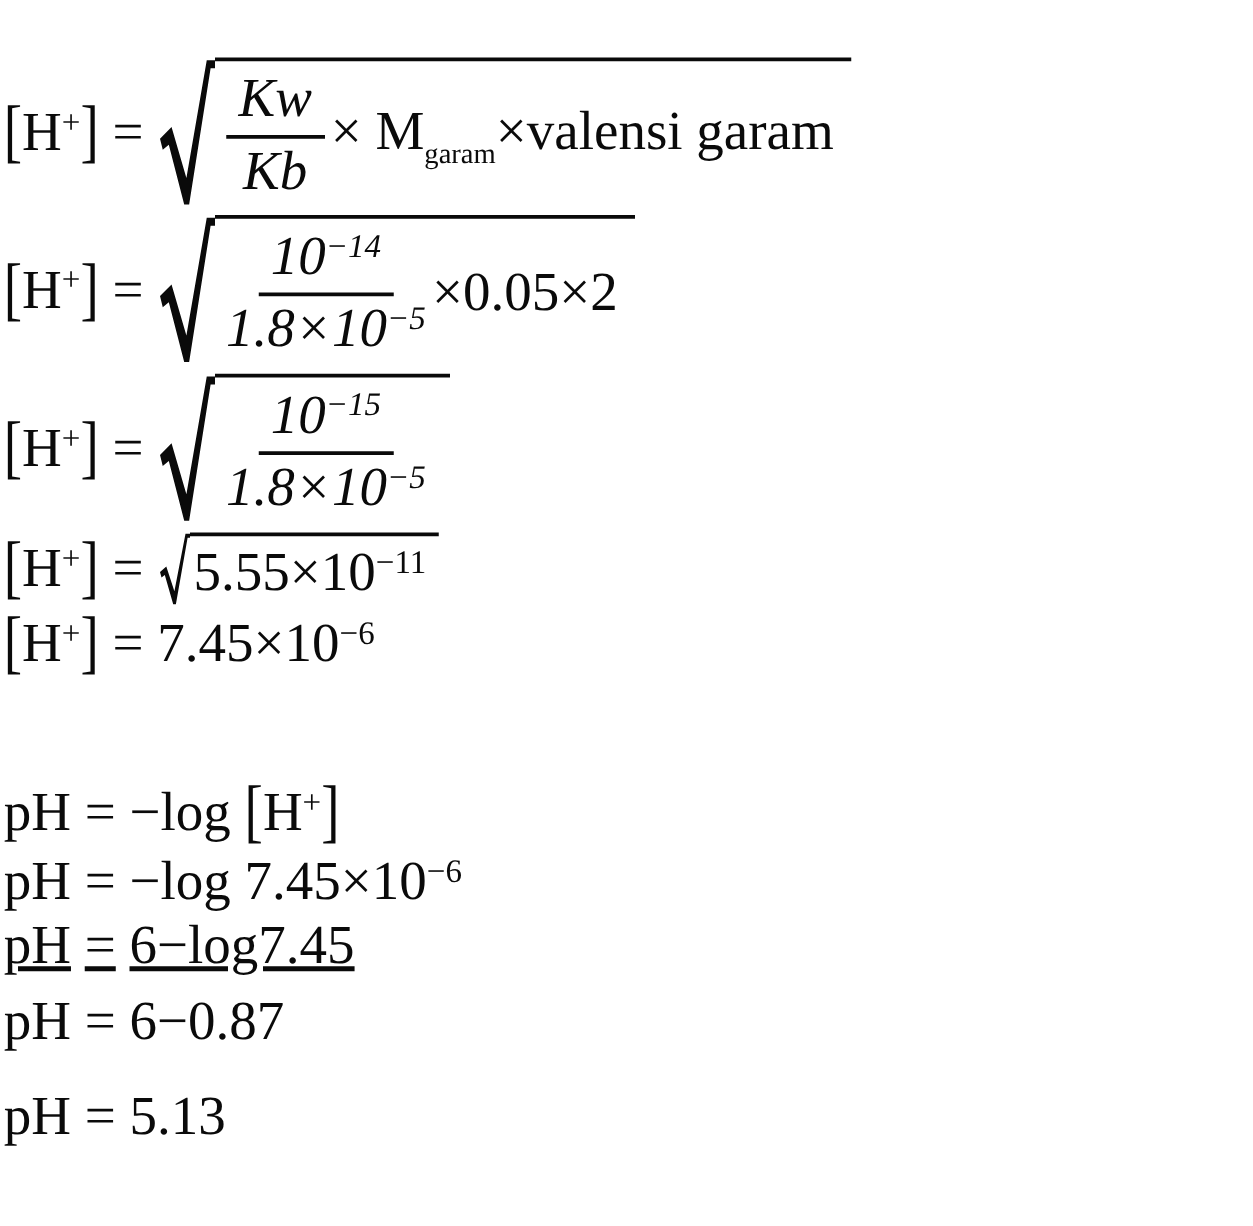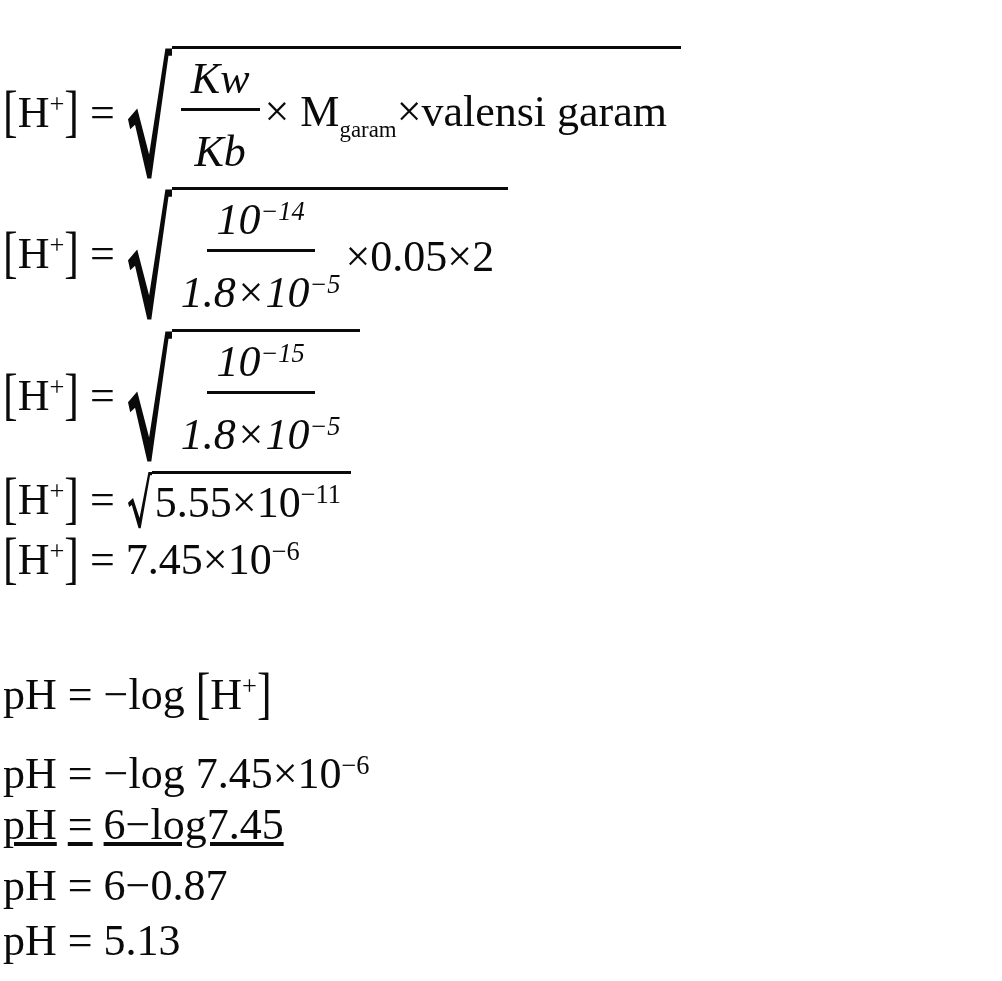--- a/index.html
+++ b/index.html
@@ -9,35 +9,35 @@
   }
   .wrap{padding:46px 8px 0 3px;}
   .math{font-size:44px;display:flex;align-items:center;white-space:pre;}
   .run{display:inline-block;white-space:pre;}
   .bk{display:inline-block;transform:scaleY(1.28);transform-origin:50% 55%;font-weight:400;}
   .eq{margin:0 11px;}
   .sp{font-size:0.60em;vertical-align:0.52em;}
   .sb{font-size:0.52em;vertical-align:-0.5em;}
   .frac{display:inline-flex;flex-direction:column;align-items:center;margin:0 5px;text-align:center;font-style:italic;}
   .frac .num{border-bottom:3px solid currentColor;padding:0 10px 4px;}
-  .frac .den{padding-top:15px;}
+  .frac .den{padding-top:0;}
   .sqrt{display:inline-flex;align-items:stretch;margin-left:2px;}
   .rad{width:44px;flex:none;height:auto;}
   .sqrt.sm .rad{width:24px;}
   .radicand{border-top:3.5px solid currentColor;display:flex;align-items:center;padding:4px 14px 2px 4px;}
   .sqrt.sm .radicand{padding:2px 10px 0 3px;}
   #l1{margin-bottom:8px;}
   #l2{margin-bottom:9px;}
   #l3{margin-bottom:9px;}
   #l4{margin-bottom:5px;}
   #l5{margin-bottom:84px;}
-  #p1{margin-bottom:28px;}
+  #p1{margin-bottom:4px;}
   #p2{}
   #p3{margin-bottom:10px;text-decoration:underline;}
-  #p4{margin-bottom:4px;}
+  #p4{margin-bottom:25px;}
 </style>
 </head>
 <body>
 
 <div class="wrap">
 
   <div class="math" id="l1">
     <span class="run"><span class="bk">[</span><span>H</span><span class="sp">+</span><span class="bk">]</span><span class="eq">=</span></span>
     <span class="sqrt">
       <svg class="rad" viewBox="0 0 10 24" preserveAspectRatio="none">

